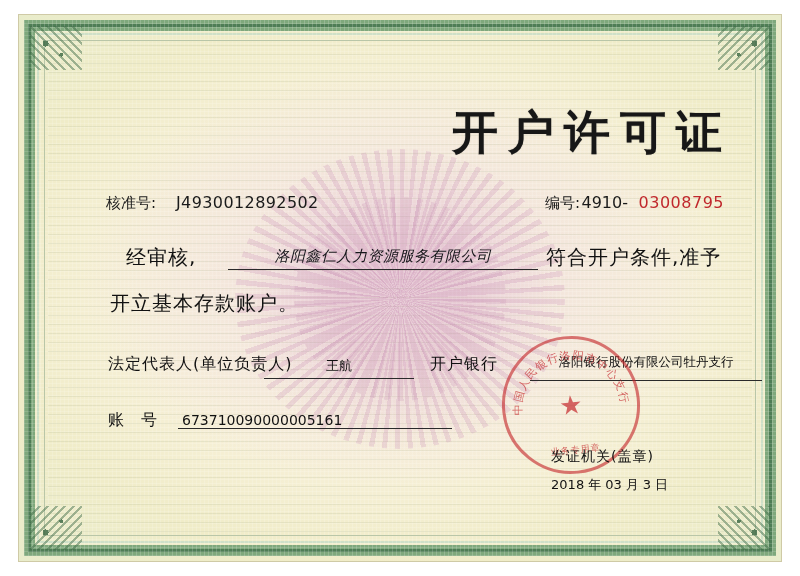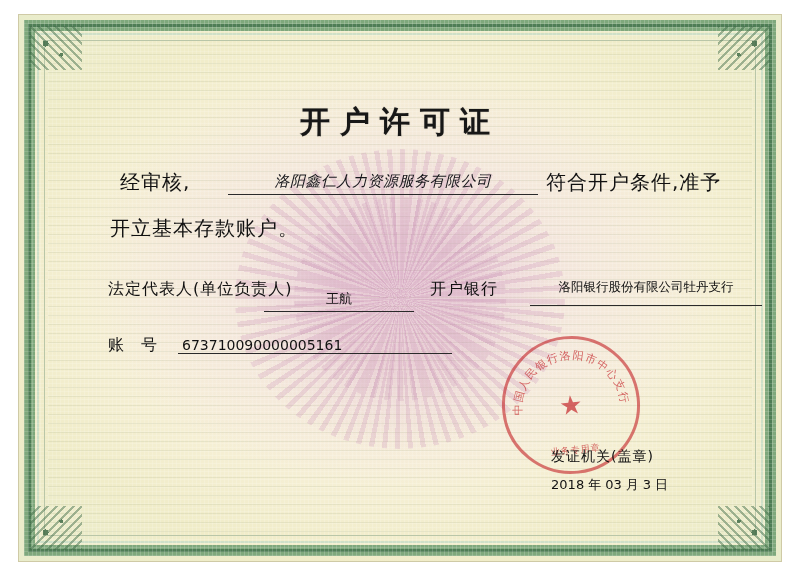--- a/index.html
+++ b/index.html
@@ -128,24 +128,24 @@
     background-image: repeating-linear-gradient(0deg, rgba(150,160,120,0.55) 0 1px, rgba(255,255,255,0) 1px 9px);
   }
 
   
   .content {
     position: absolute;
     left: 50px; top: 48px; right: 50px; bottom: 44px;
   }
 
   .title {
-    text-align: center;
+    text-align: right;
     font-family: "DejaVu Serif", "Liberation Serif", serif;
     font-weight: bold;
-    font-size: 30px;
+    font-size: 46px;
     letter-spacing: 10px;
     color: #171717;
     margin-top: 40px;
     text-shadow: 0 0 1px rgba(0,0,0,.35);
   }
 
   .row-ids {
     position: relative;
     margin-top: 30px;
     height: 24px;
@@ -188,21 +188,21 @@
   }
 
   .body-line {
     position: relative;
     margin-top: 26px;
     height: 32px;
     font-size: 20px;
     color: #111;
     letter-spacing: 1px;
   }
-  .l1-a { position: absolute; left: 52px; top: 0; }
+  .l1-a { position: absolute; left: 58px; top: 0; }
   .filled-company {
     position: absolute;
     left: 160px;
     top: 3px;
     width: 310px;
     text-align: center;
     font-size: 15px;
     color: #15161a;
     border-bottom: 1.4px solid #2a2a2a;
     padding-bottom: 3px;
@@ -230,21 +230,20 @@
   }
   .rep-label { position: absolute; left: 40px; top: 2px; letter-spacing: 1px; }
   .rep-value {
     position: absolute;
     left: 196px; top: 5px;
     width: 150px;
     text-align: center;
     font-size: 13px;
     border-bottom: 1.3px solid #2a2a2a;
     padding-bottom: 3px;
-    margin-top: 8px;
   }
   .bank-label { position: absolute; left: 362px; top: 2px; letter-spacing: 1px; }
   .bank-value {
     position: absolute;
     left: 462px; top: 2px;
     width: 232px;
     text-align: center;
     font-size: 12.5px;
     border-bottom: 1.3px solid #2a2a2a;
     padding-bottom: 9px;
@@ -335,20 +334,27 @@
     <div class="corner bl"></div>
     <div class="corner br"></div>
 
     <div class="microtext"></div>
     <div class="rosette"></div>
 
     <div class="content">
 
       <div class="title">开户许可证</div>
 
+      <div class="row-ids">
+        <span class="approve-label">核准号:</span>
+        <span class="approve-no">J4930012892502</span>
+        <span class="serial-label">编号:</span>
+        <span class="serial-prefix">4910-</span>
+        <span class="serial-red">03008795</span>
+      </div>
 
       <div class="body-line">
         <span class="l1-a">经审核,</span>
         <span class="filled-company">洛阳鑫仁人力资源服务有限公司</span>
         <span class="l1-b">符合开户条件,准予</span>
       </div>
 
       <div class="line2">
         <span class="l2-a">开立基本存款账户。</span>
       </div>

